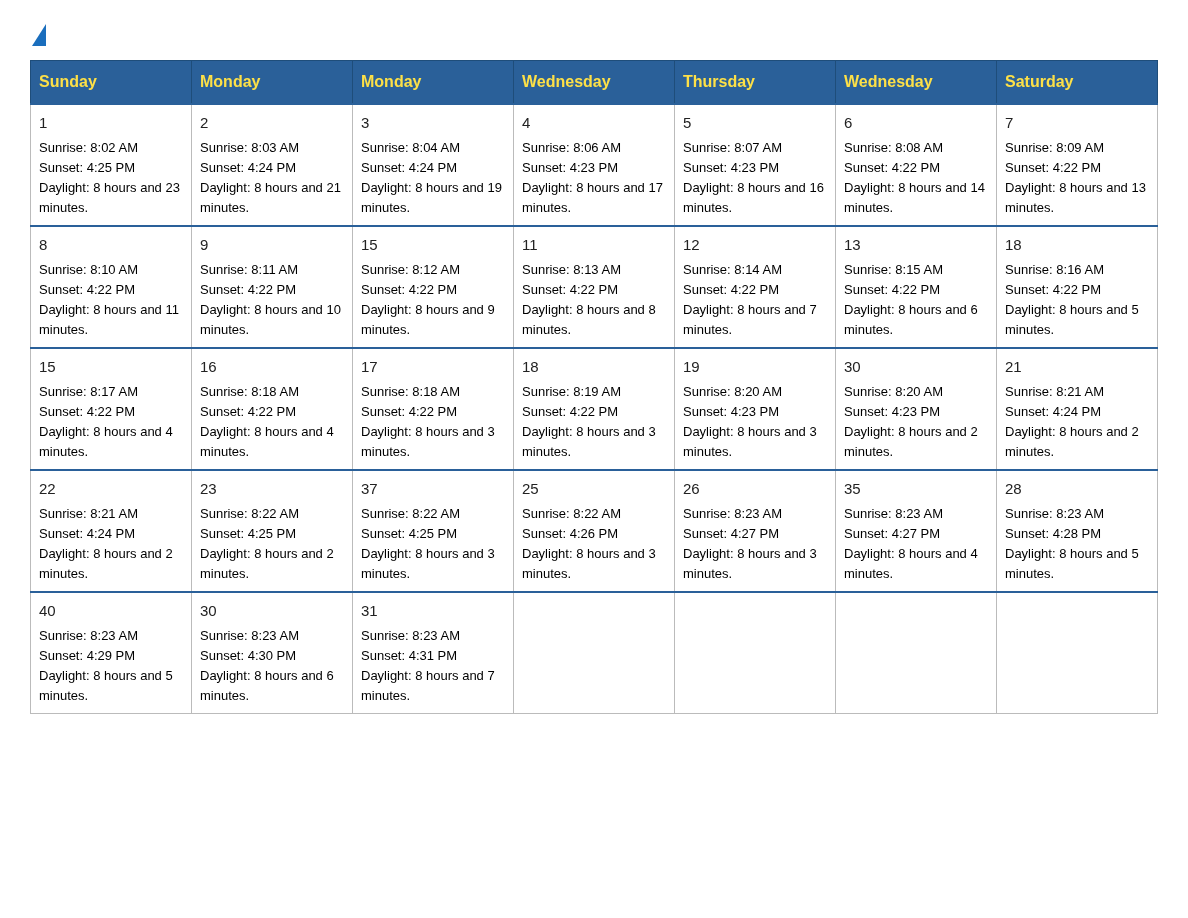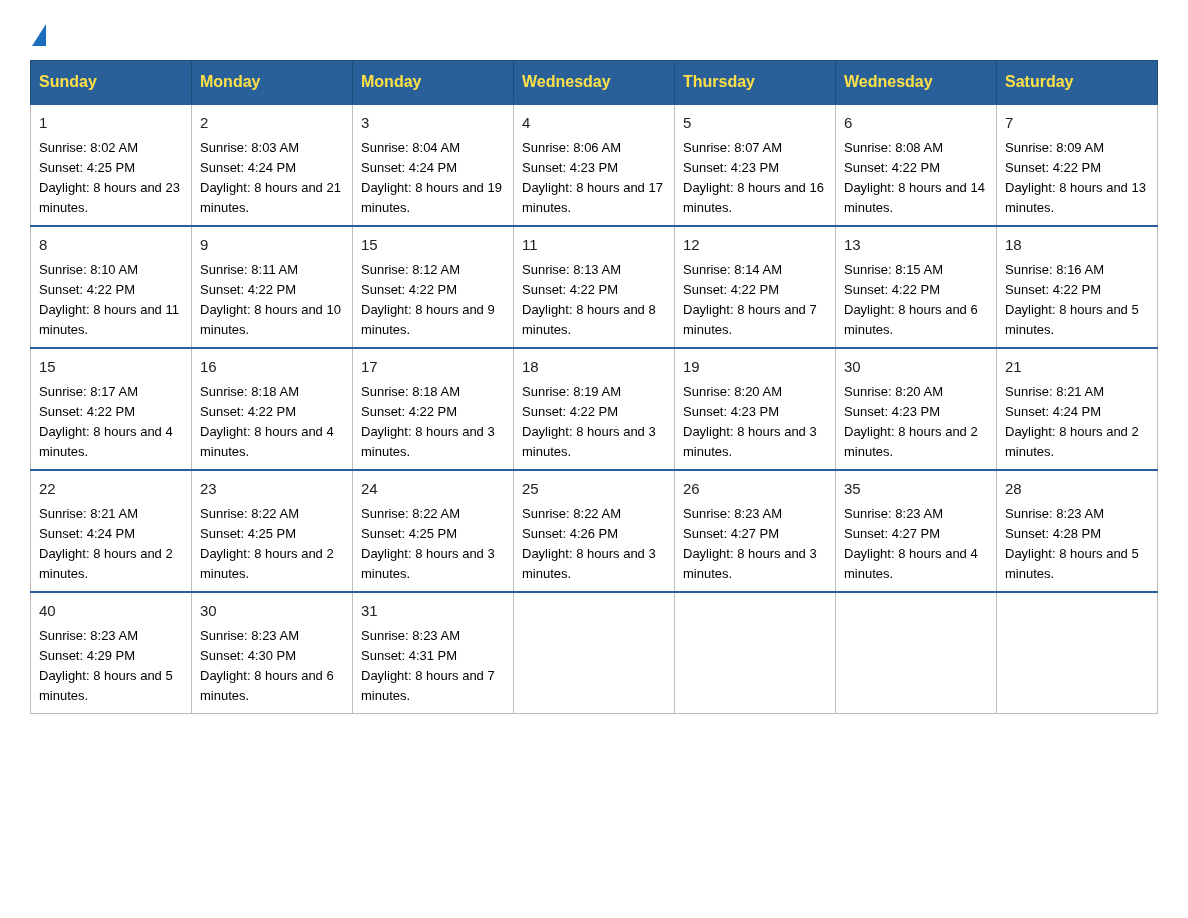--- a/index.html
+++ b/index.html
@@ -180,21 +180,21 @@
         <td><span class="day-num">30</span>
 <span class="day-info">Sunrise: 8:20 AM<br>Sunset: 4:23 PM<br>Daylight: 8 hours and 2 minutes.</span></td>
         <td><span class="day-num">21</span>
 <span class="day-info">Sunrise: 8:21 AM<br>Sunset: 4:24 PM<br>Daylight: 8 hours and 2 minutes.</span></td>
       </tr>
       <tr class="week-row">
         <td><span class="day-num">22</span>
 <span class="day-info">Sunrise: 8:21 AM<br>Sunset: 4:24 PM<br>Daylight: 8 hours and 2 minutes.</span></td>
         <td><span class="day-num">23</span>
 <span class="day-info">Sunrise: 8:22 AM<br>Sunset: 4:25 PM<br>Daylight: 8 hours and 2 minutes.</span></td>
-        <td><span class="day-num">24</span>
+        <td><span class="day-num">37</span>
 <span class="day-info">Sunrise: 8:22 AM<br>Sunset: 4:25 PM<br>Daylight: 8 hours and 3 minutes.</span></td>
         <td><span class="day-num">25</span>
 <span class="day-info">Sunrise: 8:22 AM<br>Sunset: 4:26 PM<br>Daylight: 8 hours and 3 minutes.</span></td>
         <td><span class="day-num">26</span>
 <span class="day-info">Sunrise: 8:23 AM<br>Sunset: 4:27 PM<br>Daylight: 8 hours and 3 minutes.</span></td>
         <td><span class="day-num">35</span>
 <span class="day-info">Sunrise: 8:23 AM<br>Sunset: 4:27 PM<br>Daylight: 8 hours and 4 minutes.</span></td>
         <td><span class="day-num">28</span>
 <span class="day-info">Sunrise: 8:23 AM<br>Sunset: 4:28 PM<br>Daylight: 8 hours and 5 minutes.</span></td>
       </tr>

